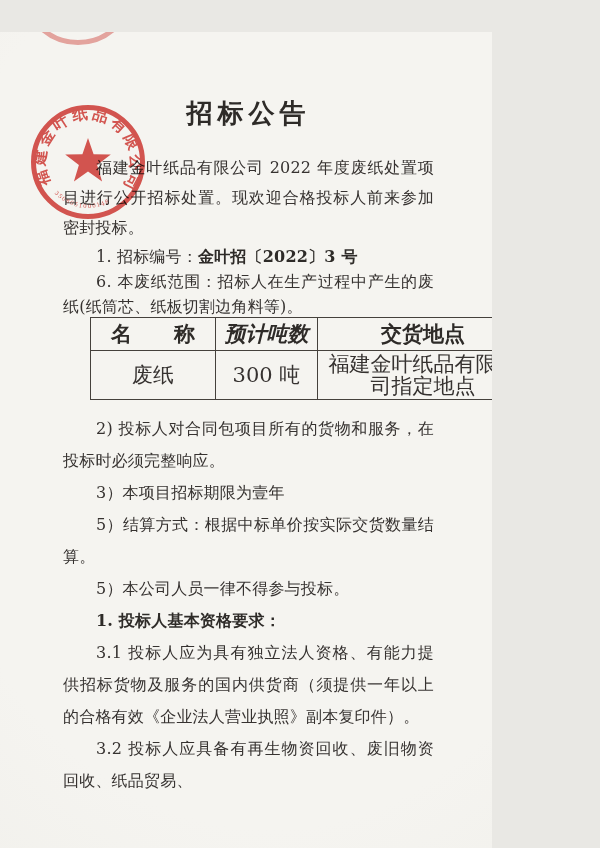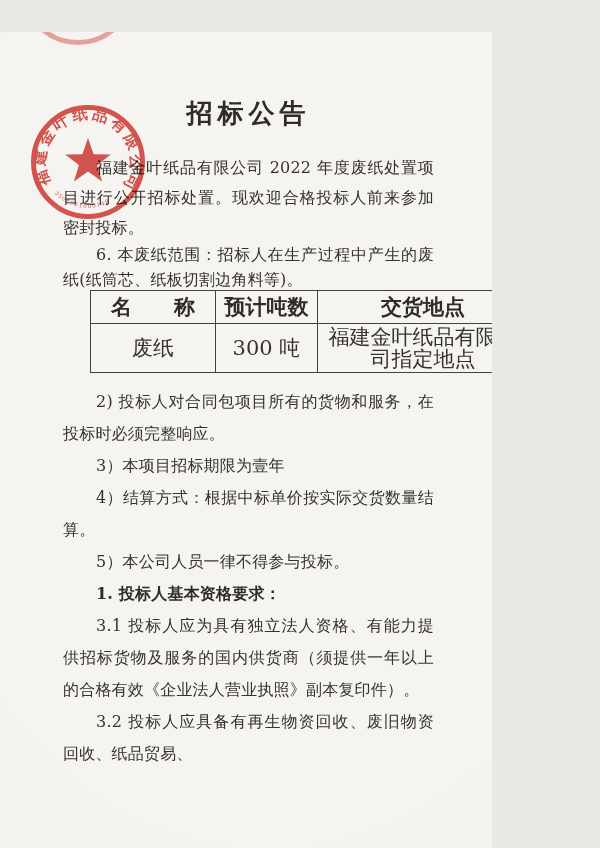--- a/index.html
+++ b/index.html
@@ -53,21 +53,21 @@
     border:1.6px solid #45413c;
     text-align:center;
     vertical-align:middle;
     font-size:21px;
     padding:2px 6px;
     box-sizing:border-box;
   }
   table.tender th{height:30px;font-weight:700;color:#2e2b28;}
   table.tender td{height:48px;line-height:22px;}
   .col-name{width:125px;}
-  .col-tons{width:102px;}
+  .col-tons{width:102px;font-style:italic;}
   .col-place{width:211px;}
   .notes{margin-top:13px;}
   .notes p, .qual p, .qual-h{line-height:32px;}
   .seal{position:absolute;mix-blend-mode:multiply;}
   .seal-main{left:26px;top:68px;opacity:0.88;}
   .seal-right{left:554px;top:378px;opacity:0.78;transform:rotate(18deg);}
   .seal-top{left:16px;top:-106px;opacity:0.45;}
   .seal text{fill:#d6413c;}
   .seal .ringline{stroke:#d6413c;fill:none;}
   .seal .star{fill:#d6413c;}
@@ -84,20 +84,21 @@
 </style>
 </head>
 <body>
 
 <div class="page">
 
   <h1 class="title">招标公告</h1>
 
   <p class="body-text intro indent"><span class="u">福建金叶纸品有限公司 2022 年度废纸处置项目</span><span>进行</span><span class="u">公开</span><span>招标处置。现欢迎合格投标人前来参加密封投标。</span></p>
 
+  <p class="body-text item1 indent"><span>1. 招标编号：</span><span class="u bold">金叶招〔2022〕3 号</span></p>
 
   <p class="body-text item2 indent">6. 本废纸范围：招标人在生产过程中产生的废纸(纸筒芯、纸板切割边角料等)。</p>
 
   <table class="tender">
     <thead>
       <tr>
         <th class="col-name">名　　称</th>
         <th class="col-tons">预计吨数</th>
         <th class="col-place">交货地点</th>
       </tr>
@@ -107,21 +108,21 @@
         <td>废纸</td>
         <td>300 吨</td>
         <td>福建金叶纸品有限公司指定地点</td>
       </tr>
     </tbody>
   </table>
 
   <div class="notes">
     <p class="body-text indent">2) 投标人对合同包项目所有的货物和服务，在投标时必须完整响应。</p>
     <p class="body-text indent">3）本项目招标期限为壹年</p>
-    <p class="body-text indent">4）结算方式：根据中标单价按实际交货数量结算。</p>
+    <p class="body-text indent">5）结算方式：根据中标单价按实际交货数量结算。</p>
     <p class="body-text indent">5）本公司人员一律不得参与投标。</p>
   </div>
 
   <div class="qual">
     <p class="body-text indent bold qual-h">1. 投标人基本资格要求：</p>
     <p class="body-text indent">3.1 投标人应为具有独立法人资格、有能力提供招标货物及服务的国内供货商（须提供一年以上的合格有效《企业法人营业执照》副本复印件）。</p>
     <p class="body-text indent">3.2 投标人应具备有再生物资回收、废旧物资回收、纸品贸易、</p>
   </div>
 
   <svg class="seal seal-main" width="124" height="124" viewBox="0 0 124 124">

